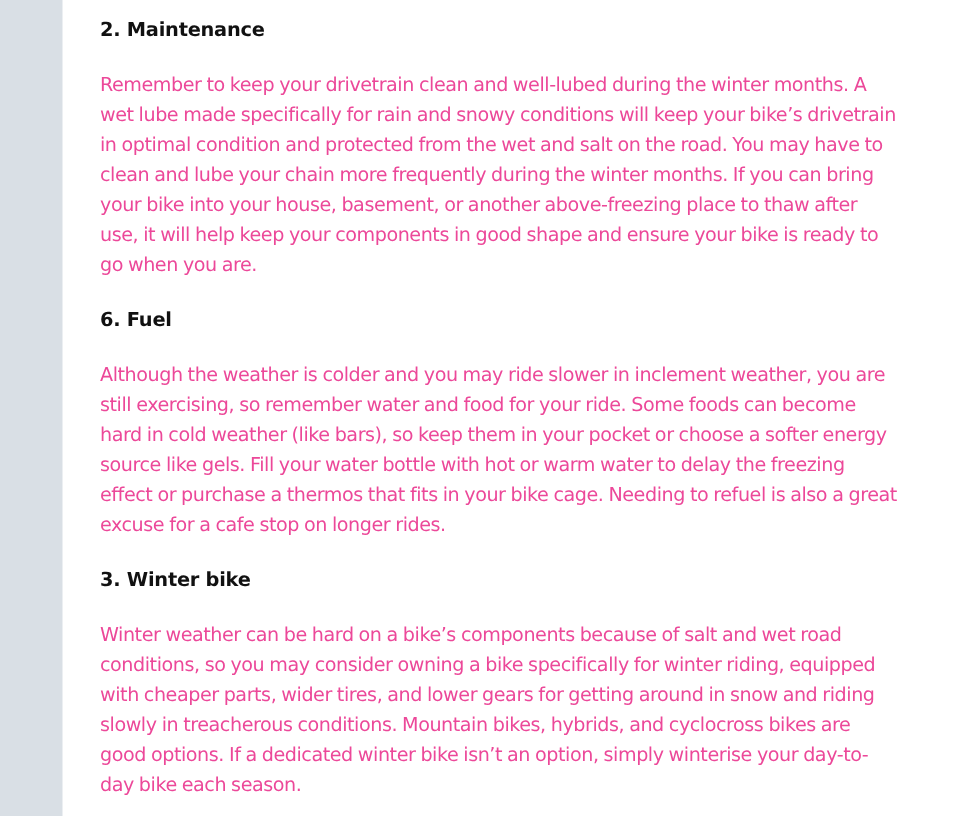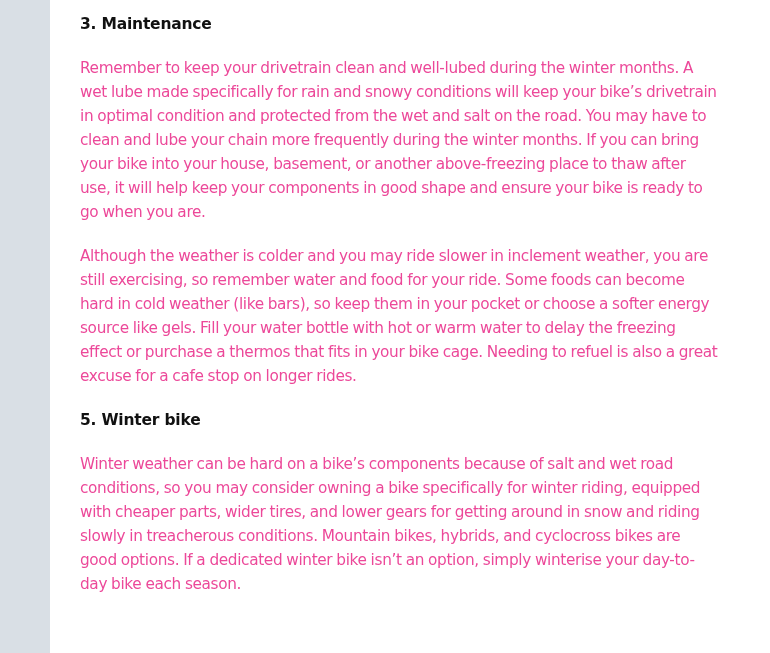--- a/index.html
+++ b/index.html
@@ -47,23 +47,24 @@
       word-spacing: -0.5px;
     }
   </style>
 </head>
 <body>
 
 <div class="sidebar-strip"></div>
 
 <div class="article">
   <section>
-    <h3 class="section-heading">3. Maintenance</h3>
+    <h3 class="section-heading">2. Maintenance</h3>
     <p class="section-body">Remember to keep your drivetrain clean and well-lubed during the winter months. A wet lube made specifically for rain and snowy conditions will keep your bike’s drivetrain in optimal condition and protected from the wet and salt on the road. You may have to clean and lube your chain more frequently during the winter months. If you can bring your bike into your house, basement, or another above-freezing place to thaw after use, it will help keep your components in good shape and ensure your bike is ready to go when you are.</p>
   </section>
   <section>
+    <h3 class="section-heading">6. Fuel</h3>
     <p class="section-body">Although the weather is colder and you may ride slower in inclement weather, you are still exercising, so remember water and food for your ride. Some foods can become hard in cold weather (like bars), so keep them in your pocket or choose a softer energy source like gels. Fill your water bottle with hot or warm water to delay the freezing effect or purchase a thermos that fits in your bike cage. Needing to refuel is also a great excuse for a cafe stop on longer rides.</p>
   </section>
   <section>
-    <h3 class="section-heading">5. Winter bike</h3>
+    <h3 class="section-heading">3. Winter bike</h3>
     <p class="section-body">Winter weather can be hard on a bike’s components because of salt and wet road conditions, so you may consider owning a bike specifically for winter riding, equipped with cheaper parts, wider tires, and lower gears for getting around in snow and riding slowly in treacherous conditions. Mountain bikes, hybrids, and cyclocross bikes are good options. If a dedicated winter bike isn’t an option, simply winterise your day-to-day bike each season.</p>
   </section>
 </div>
 
 </body></html>

